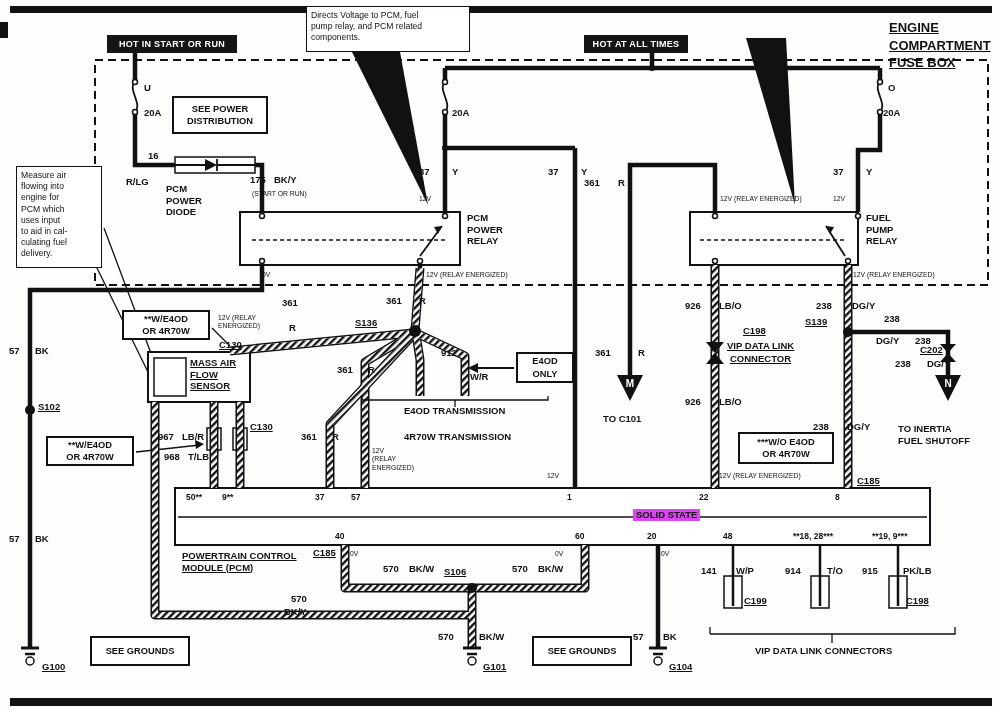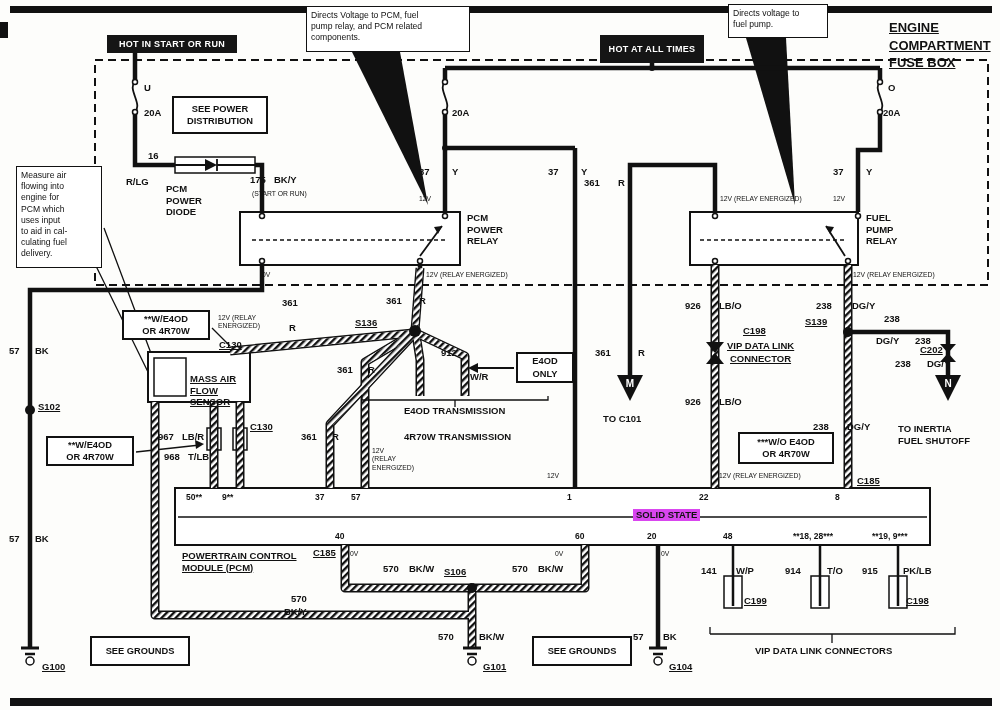--- a/index.html
+++ b/index.html
@@ -232,26 +232,24 @@
 
     <g>
       <path class="pt" d="M362,396 V400 H548 V396 M455,400 V407"></path>
       <path class="pt" d="M710,634 V627 M710,634 H955 V627 M832,634 V643"></path>
       <path class="pt" d="M178,517 H927"></path>
       <path class="pt2" d="M514,368 H472"></path>
       <polygon class="blk" points="468,368 478,363 478,373"></polygon>
     </g>
   </svg>
 <div class="nbx bk" style="left: 107px; top: 35px; width: 130px; height: 18px;">HOT IN START OR RUN</div>
-    <div class="nbx bk" style="left: 600px; top: 35px; width: 104px; height: 28px;">HOT AT ALL TIMES</div>
+    <div class="nbx bk" style="left: 584px; top: 35px; width: 104px; height: 18px;">HOT AT ALL TIMES</div>
     <div class="nbx co" style="left: 306px; top: 6px; width: 164px; height: 46px;">Directs Voltage to PCM, fuel
 pump relay, and PCM related
 components.</div>
-    <div class="nbx co" style="left: 728px; top: 4px; width: 100px; height: 34px;">Directs voltage to
-fuel pump.</div>
     <div class="nbx nb" style="left: 172px; top: 96px; width: 96px; height: 38px; text-align: center;">SEE POWER
 DISTRIBUTION</div>
     <div class="nbx co left" style="left: 16px; top: 166px; width: 86px; height: 102px;">Measure air
 flowing into
 engine for
 PCM which
 uses input
 to aid in cal-
 culating fuel
 delivery.</div>
@@ -299,21 +297,21 @@
     <div class="lbl ls" style="left: 426px; top: 271px;">12V (RELAY ENERGIZED)</div>
     <div class="lbl ls" style="left: 853px; top: 271px;">12V (RELAY ENERGIZED)</div>
     <div class="lbl lb" style="left: 386px; top: 295px;">361</div>
     <div class="lbl lb" style="left: 419px; top: 295px;">R</div>
     <div class="lbl lu" style="left: 355px; top: 317px;">S136</div>
     <div class="lbl lb" style="left: 282px; top: 297px;">361</div>
     <div class="lbl lb" style="left: 289px; top: 322px;">R</div>
     <div class="lbl ls" style="left: 218px; top: 314px;">12V (RELAY
 ENERGIZED)</div>
     <div class="lbl lu" style="left: 219px; top: 339px;">C130</div>
-    <div class="lbl lu" style="left: 190px; top: 357px; margin-top: 16px;">MASS AIR
+    <div class="lbl lu" style="left: 190px; top: 357px;">MASS AIR
 FLOW
 SENSOR</div>
     <div class="lbl lb" style="left: 337px; top: 364px;">361</div>
     <div class="lbl lb" style="left: 368px; top: 364px;">R</div>
     <div class="lbl lb" style="left: 441px; top: 347px;">912</div>
     <div class="lbl lb" style="left: 470px; top: 371px;">W/R</div>
     <div class="lbl lb" style="left: 301px; top: 431px;">361</div>
     <div class="lbl lb" style="left: 332px; top: 431px;">R</div>
     <div class="lbl ls" style="left: 372px; top: 447px;">12V
 (RELAY

